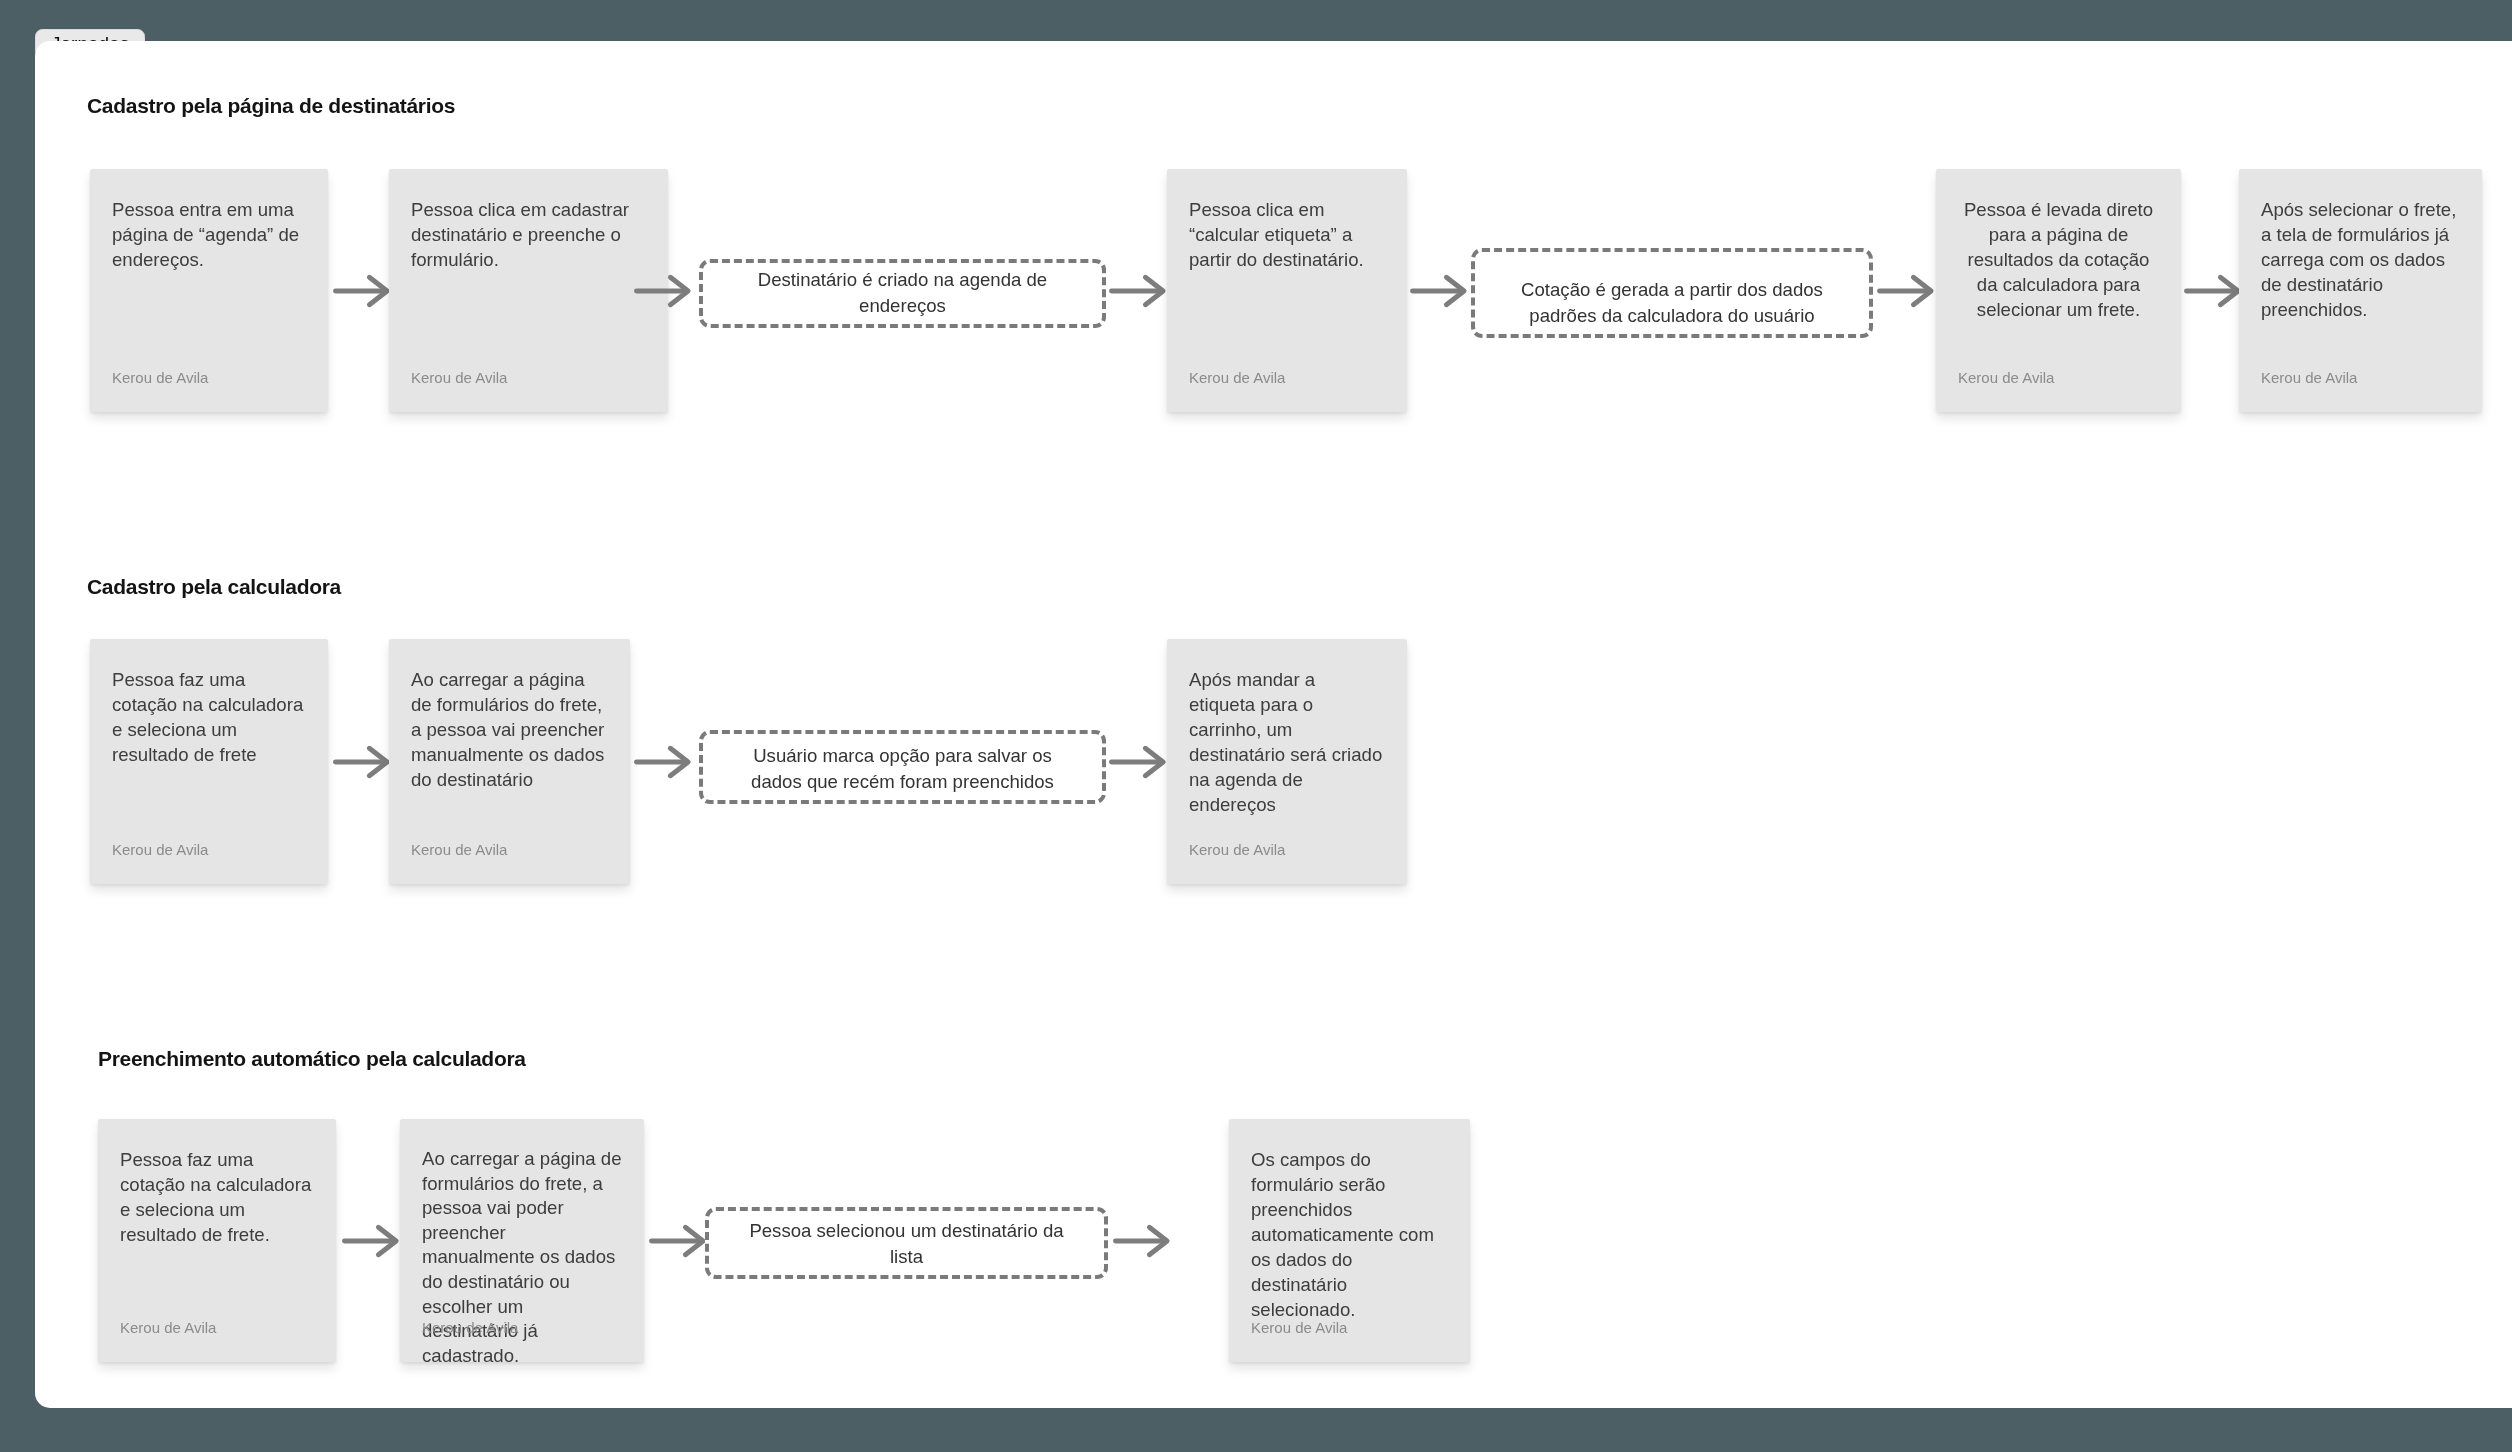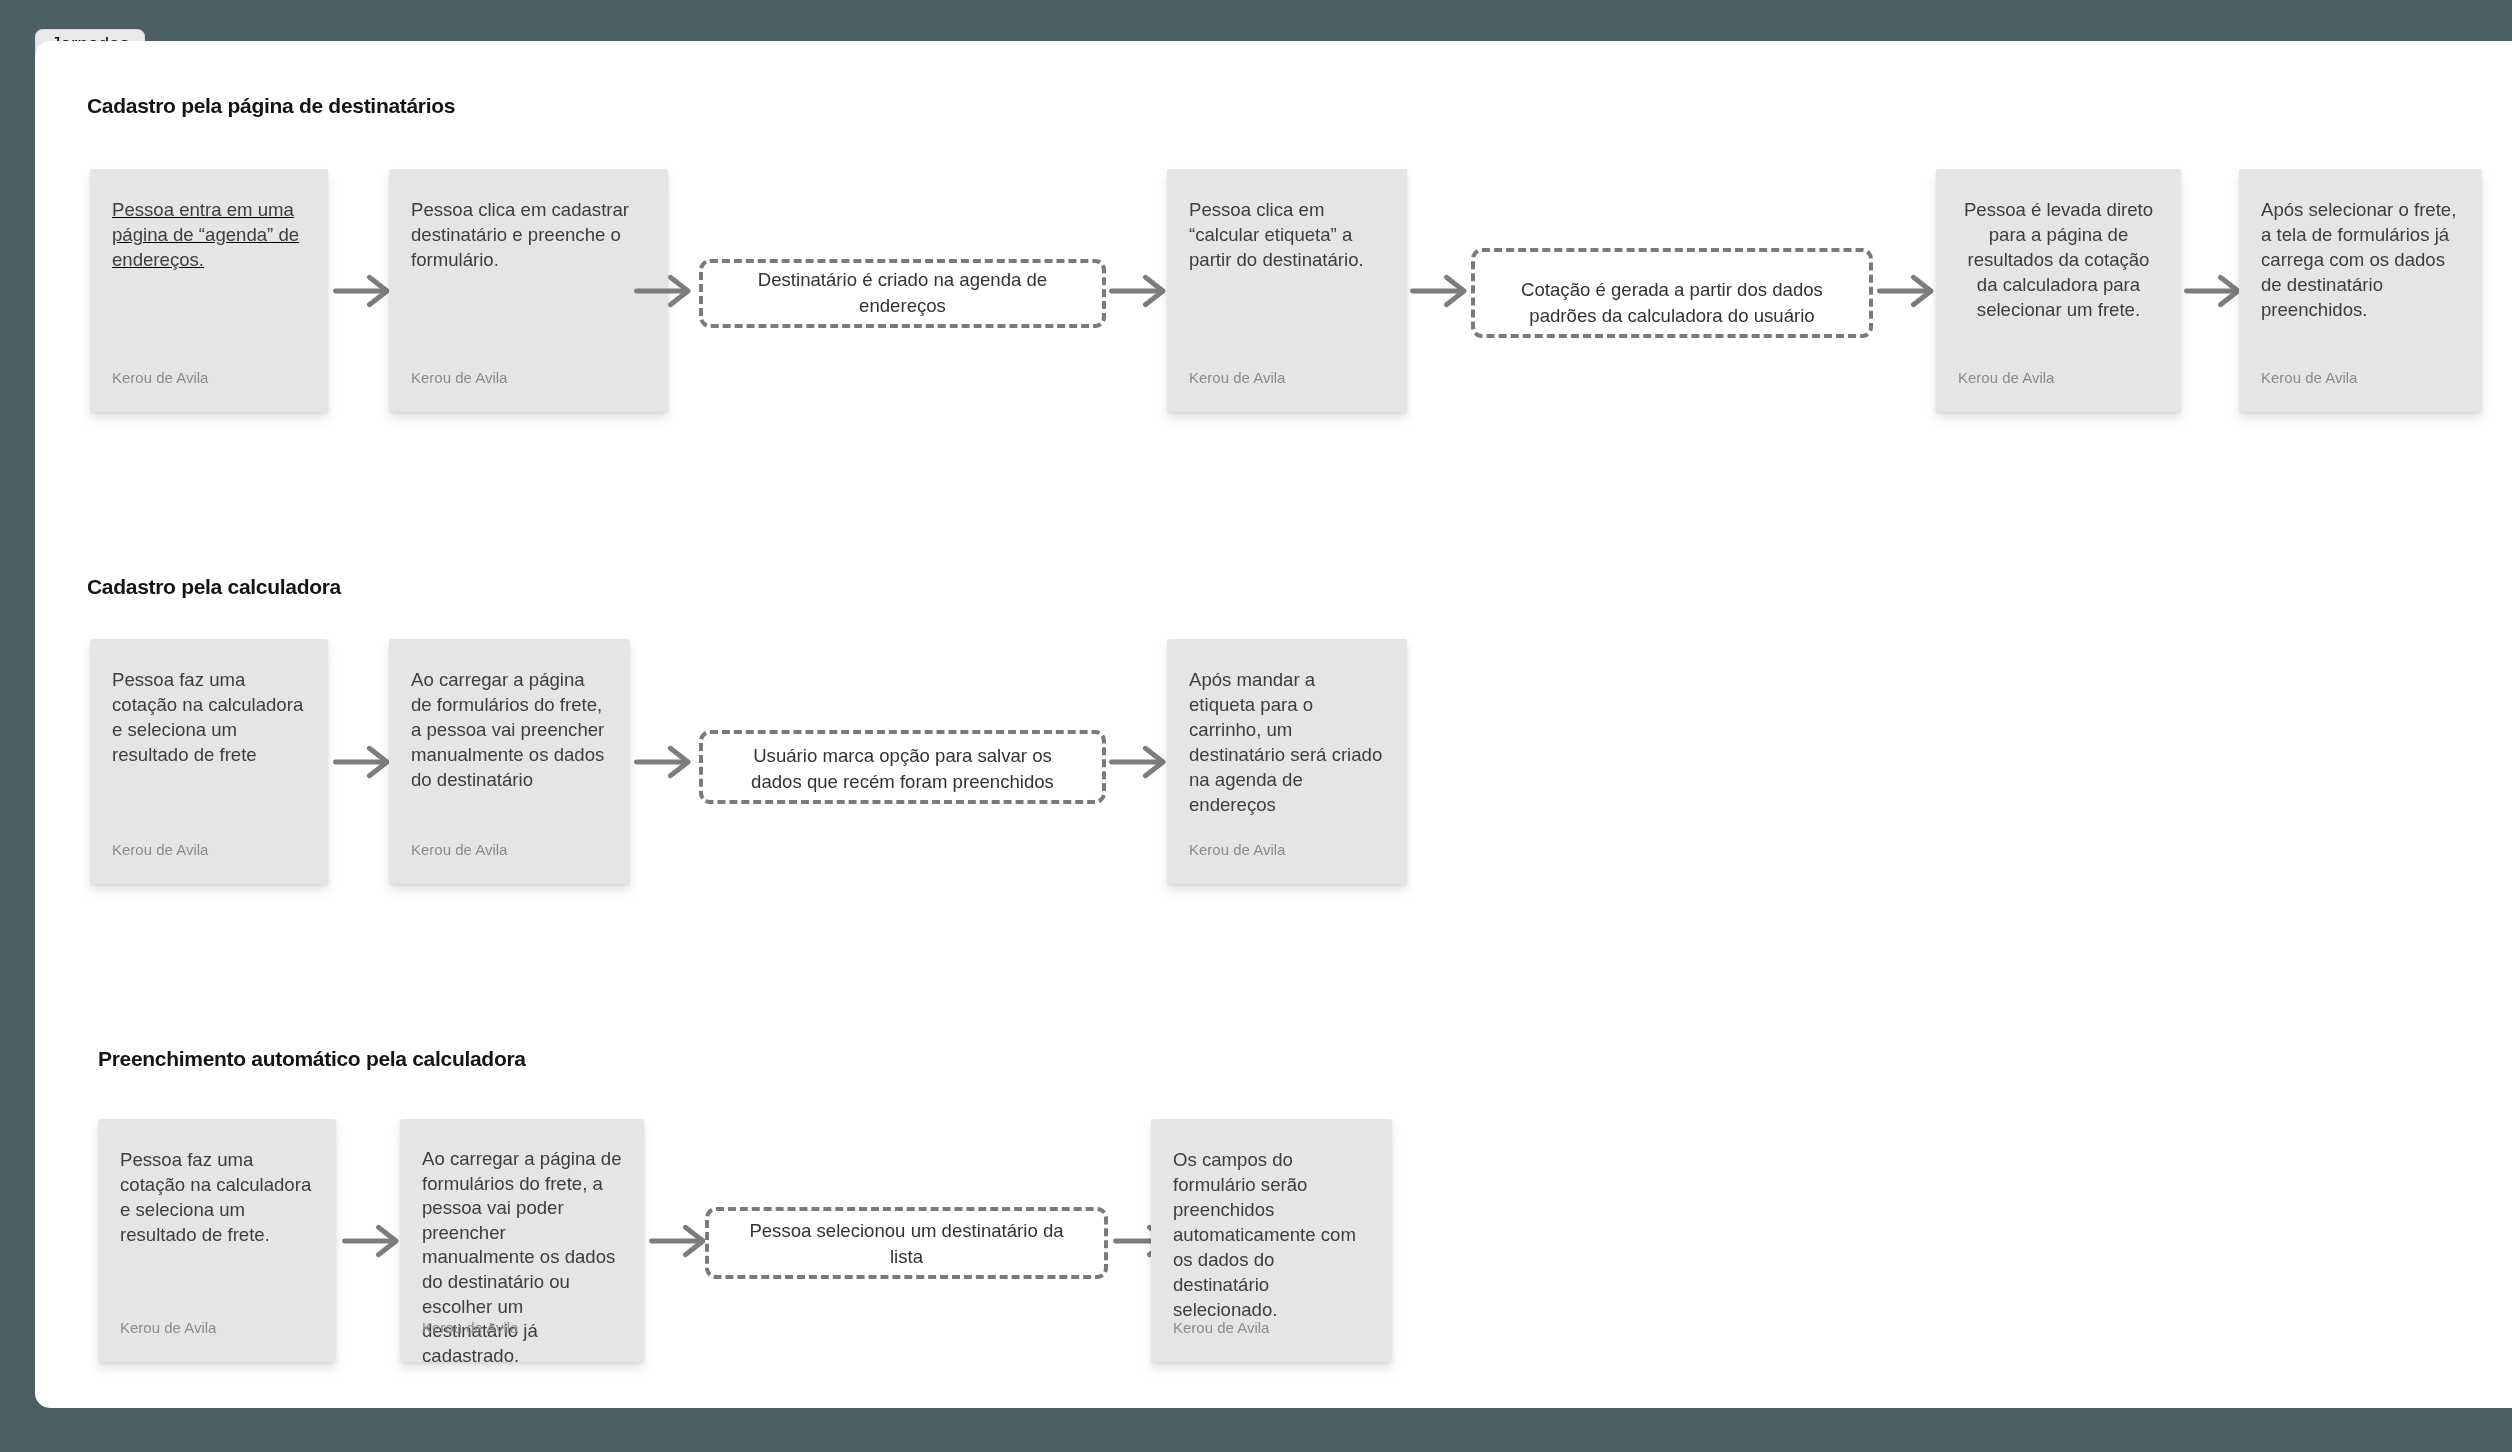--- a/index.html
+++ b/index.html
@@ -56,21 +56,21 @@
 <body>
 
 <div class="board-tab">
   <span>Jornadas</span>
 </div>
 
 <div class="canvas">
 
   <div class="section-title" style="left:52px;top:53px;">Cadastro pela página de destinatários</div>
 
-  <div class="sticky" style="left:55px;top:128px;width:238px;height:243px;text-decoration:underline;">
+  <div class="sticky" style="left:55px;top:128px;width:238px;height:243px;">
     <div class="sticky-text">Pessoa entra em uma página de “agenda” de endereços.</div>
     <div class="sticky-author">Kerou de Avila</div>
   </div>
 
   <div class="arrow" style="left:298px;top:230px;">
     <svg viewBox="0 0 120 80">
         <line x1="5" y1="40" x2="106" y2="40"></line>
         <polyline points="74,12 110,40 74,68"></polyline>
       </svg>
   </div>
@@ -210,19 +210,19 @@
     <span>Pessoa selecionou um destinatário da lista</span>
   </div>
 
   <div class="arrow" style="left:1078px;top:1180px;">
     <svg viewBox="0 0 120 80">
         <line x1="5" y1="40" x2="106" y2="40"></line>
         <polyline points="74,12 110,40 74,68"></polyline>
       </svg>
   </div>
 
-  <div class="sticky" style="left:1116px;top:1078px;width:241px;height:243px;">
+  <div class="sticky" style="left:1194px;top:1078px;width:241px;height:243px;">
     <div class="sticky-text">Os campos do formulário serão preenchidos automaticamente com os dados do destinatário selecionado.</div>
     <div class="sticky-author">Kerou de Avila</div>
   </div>
 
 </div>
 
 
 </body></html>

